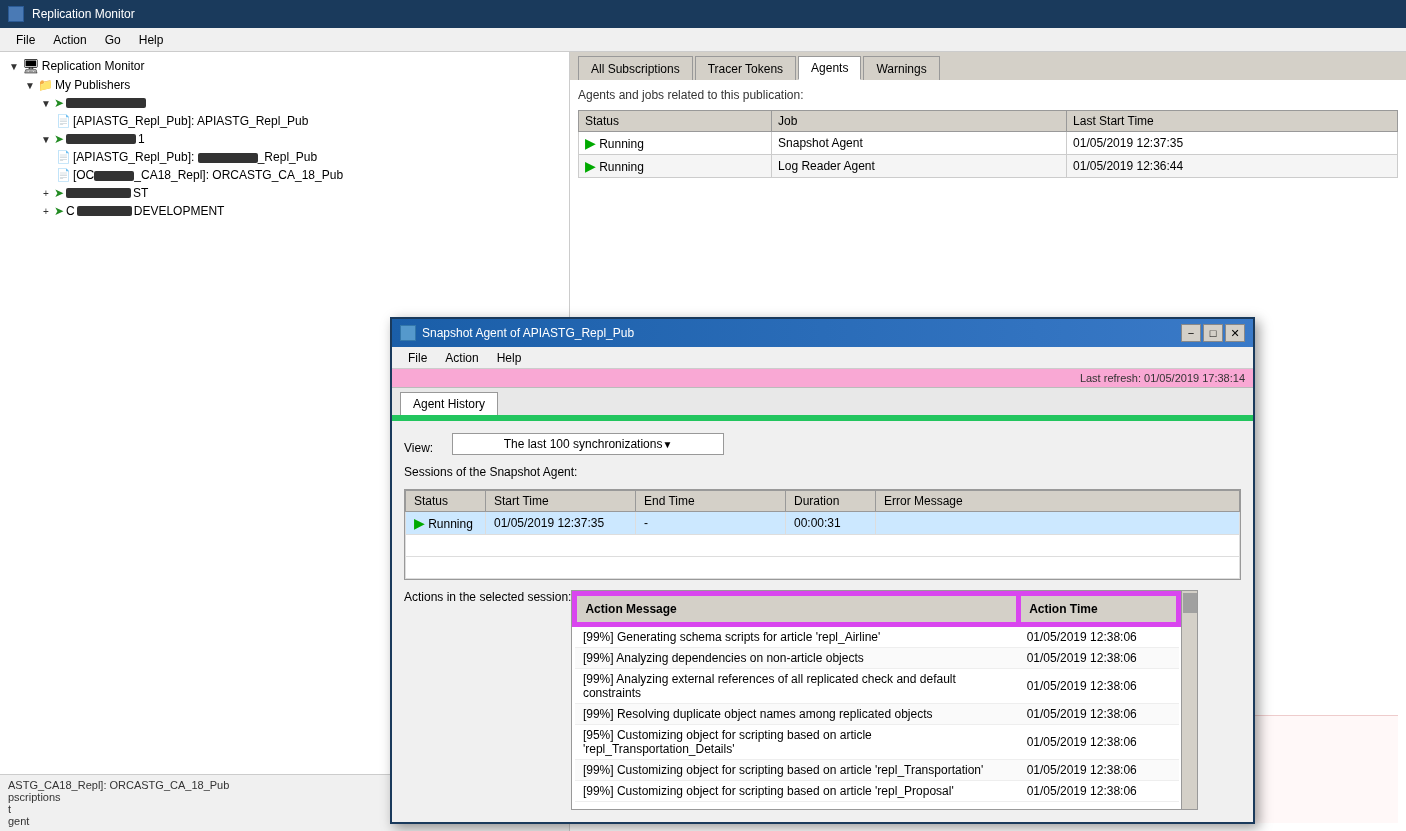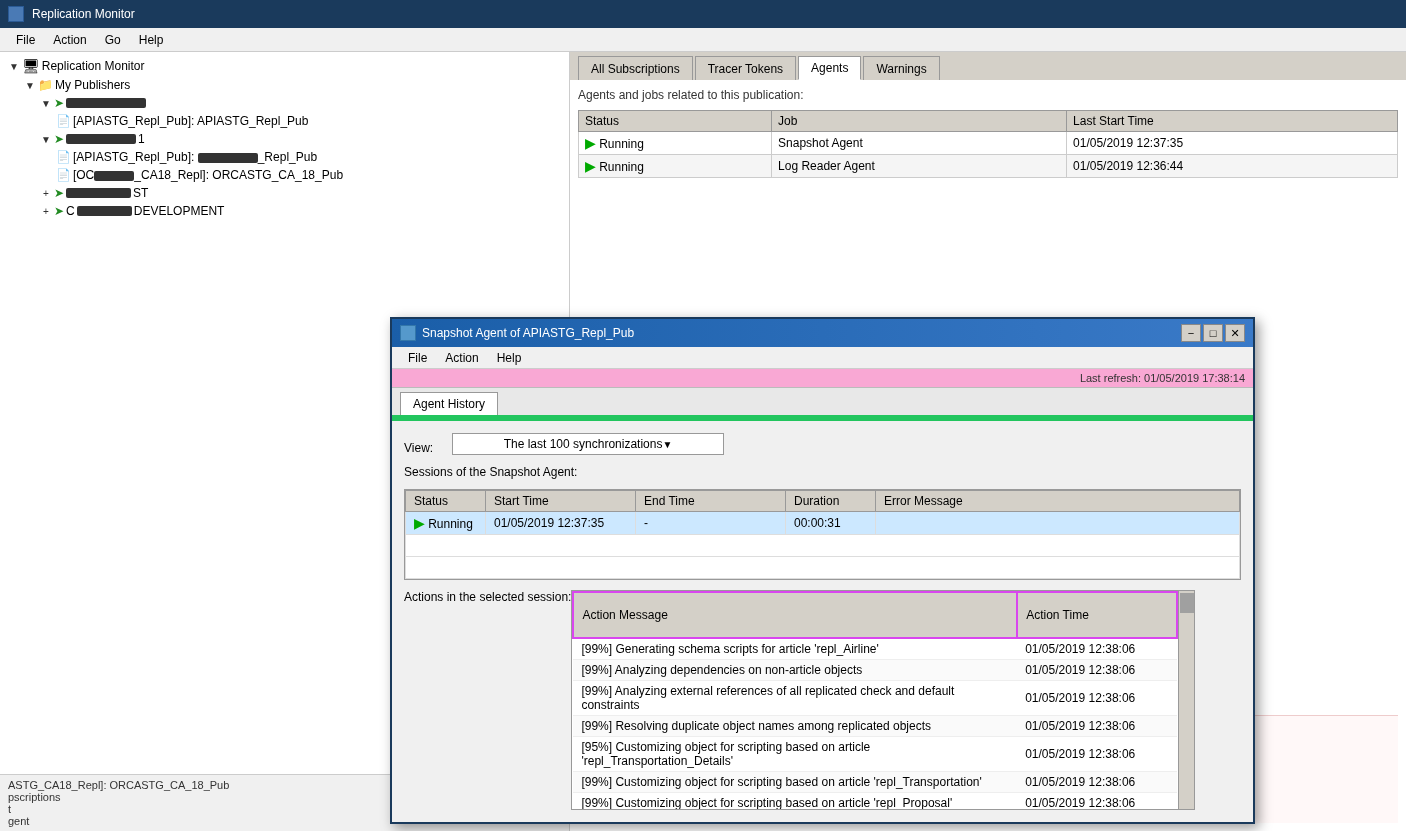--- a/index.html
+++ b/index.html
@@ -75,21 +75,21 @@
     .sessions-table td { border: 1px solid #ddd; padding: 3px 8px; background: white; }
     .sessions-table tr.selected td { background: #cce8ff; }
 
     .session-row-height { height: 22px; }
 
     
     .actions-section { display: flex; flex-direction: row; }
     .actions-label { font-size: 12px; }
     .actions-table-wrapper { background: white; border: 1px solid #999; height: 220px; overflow: auto; position: relative; }
     .actions-table { width: 100%; border-collapse: collapse; font-size: 12px; }
-    .actions-table th { background: #d4d0c8; border: 2px solid #d946ef; padding: 15px 8px; text-align: left; font-weight: normal; position: sticky; top: 0; }
+    .actions-table th { background: #d4d0c8; border: 5px solid #d946ef; padding: 6px 8px; text-align: left; font-weight: bold; position: sticky; top: 0; }
     .actions-table td { border-bottom: 1px solid #eee; padding: 3px 8px; }
     .actions-table tr:nth-child(even) td { background: #fafafa; }
 
     .scrollbar-placeholder { width: 16px; background: #d4d0c8; border-left: 1px solid #999; position: absolute; right: 0; top: 0; bottom: 0; }
 
     .status-icon-running { color: #00aa00; font-size: 14px; }
 
     
     .bottom-text { background: #fff8f8; border-top: 1px solid #ecc; padding: 4px 8px; font-size: 11px; color: #cc2222; line-height: 1.5; min-height: 60px; overflow: auto; }
 

